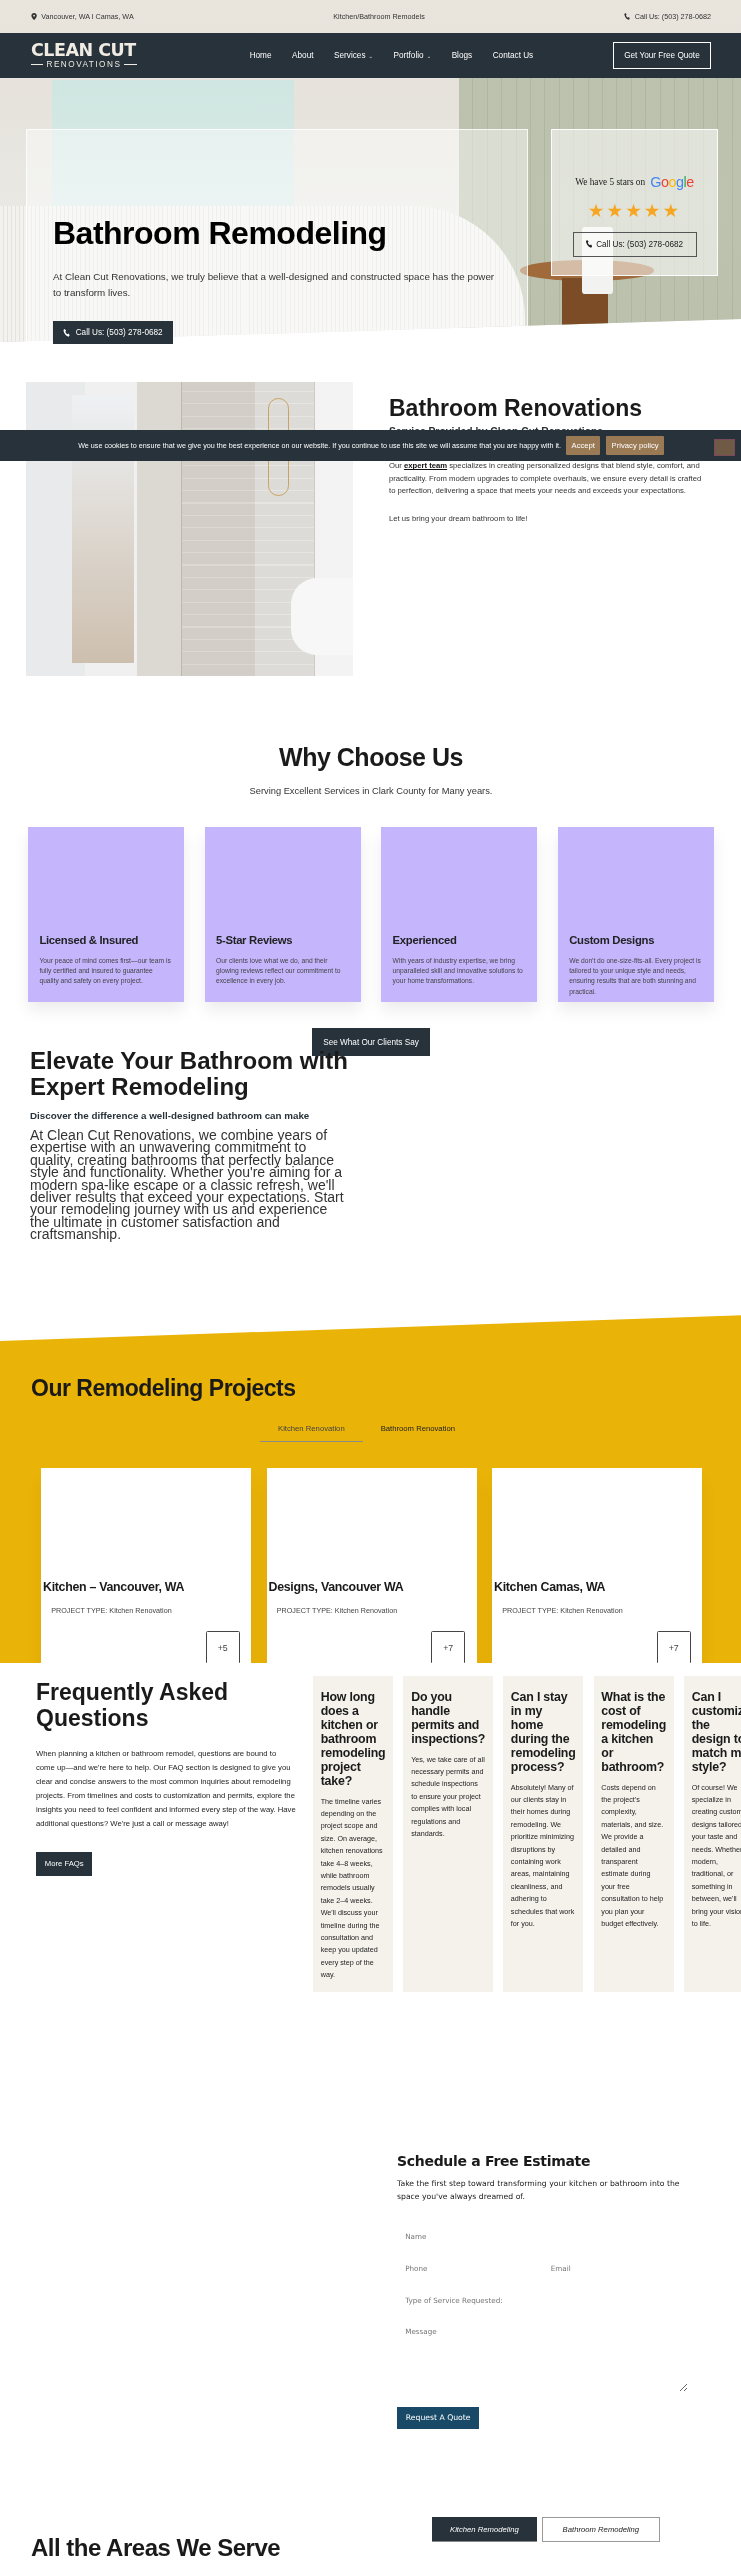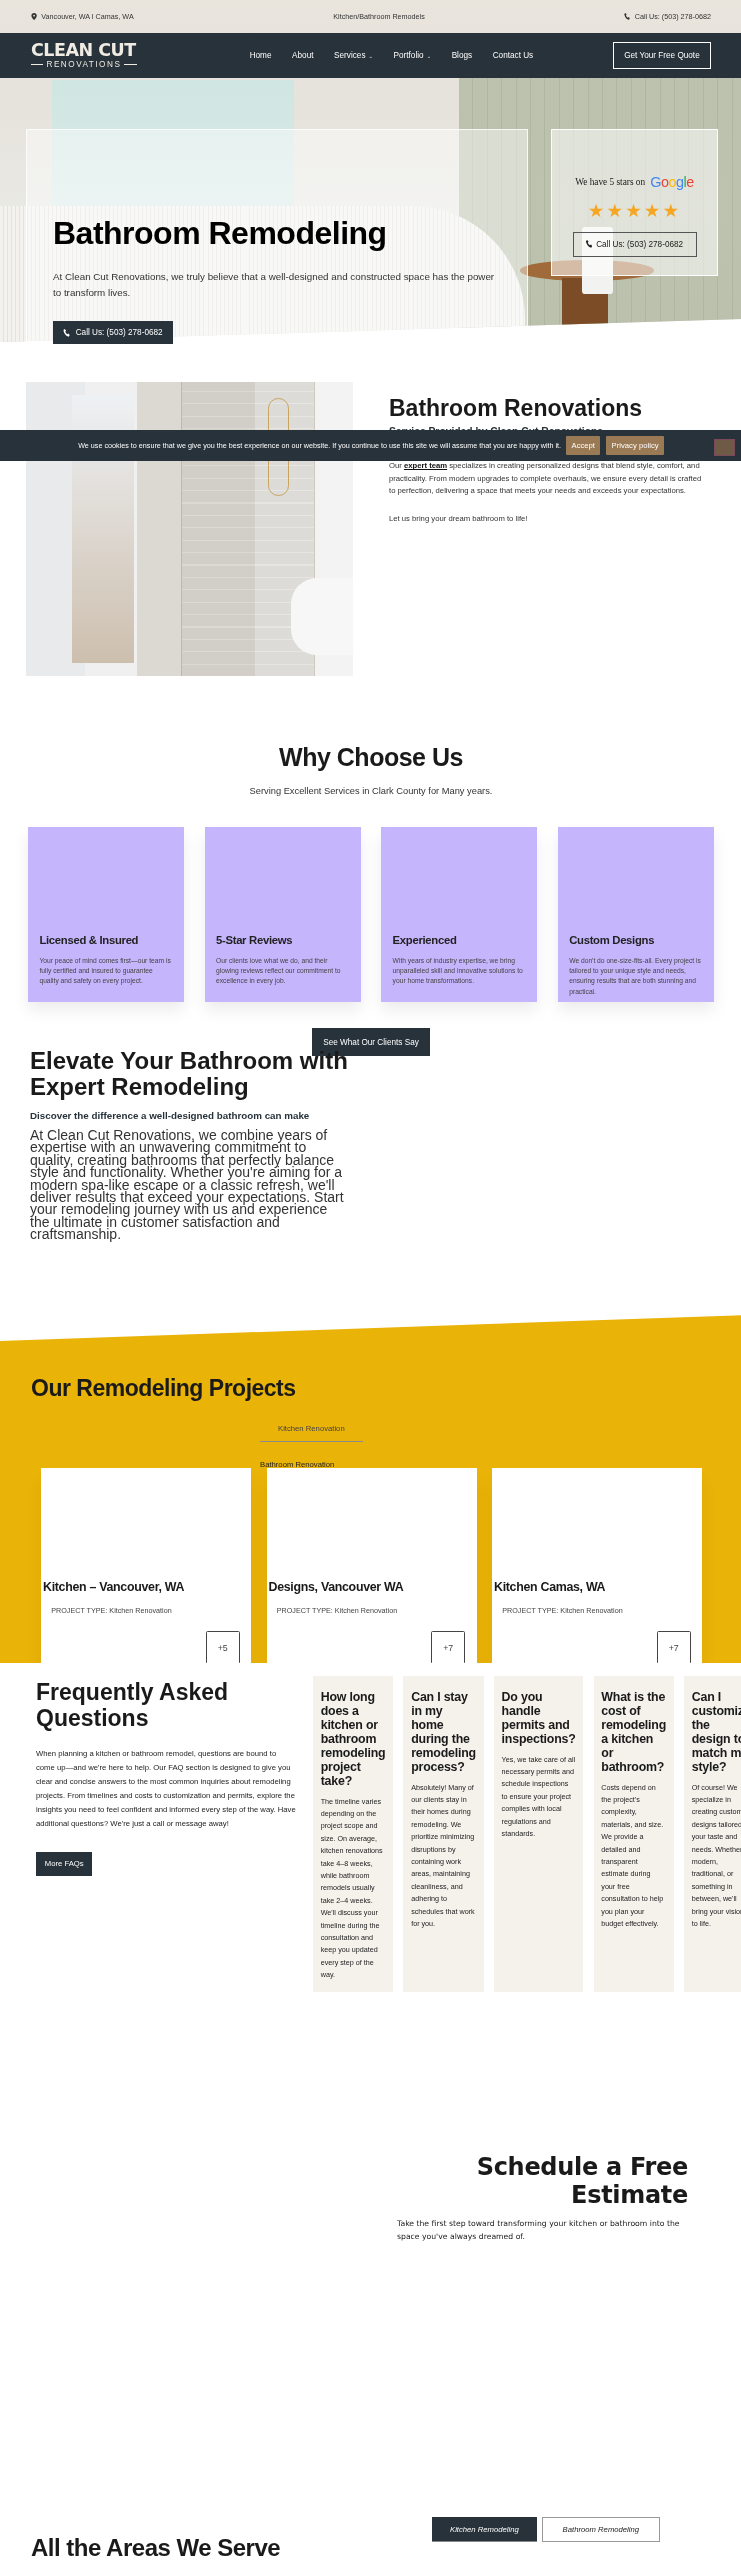--- a/index.html
+++ b/index.html
@@ -85,21 +85,21 @@
 
   
   .elevate { position: relative; height: 340px; }
   .elevate h2 { position: absolute; left: 30px; top: 28px; font-size: 24px; line-height: 26px; font-weight: 700; width: 330px; }
   .elevate h3 { position: absolute; left: 30px; top: 90px; font-size: 9.8px; font-weight: 700; color: #27323a; }
   .elevate p { position: absolute; left: 30px; top: 109px; width: 319px; font-size: 14px; line-height: 12.4px; color: #333; }
 
   
   .projects { position: relative; height: 355px; background: #eab308; clip-path: polygon(0 33px, 100% 7.2px, 100% 100%, 0 100%); margin-top: -52px; padding-left: 28px; }
   .projects h2 { position: absolute; left: 31px; top: 67px; font-size: 23px; font-weight: 700; letter-spacing: -0.5px; }
-  .proj-tabs { position: absolute; left: 260px; top: 116px; display: flex; gap: 18px; font-size: 7.7px; flex-direction: column; }
+  .proj-tabs { position: absolute; left: 260px; top: 116px; display: flex; gap: 18px; font-size: 7.7px; }
   .proj-tab { padding: 0 18px 7.7px; }
   .proj-tab.active { border-bottom: 1.5px solid #8a8a8a; color: #444; }
   .proj-tabs .proj-tab:nth-child(2) { padding: 0; color: #222; }
   .proj-cards { position: absolute; left: 41px; top: 160px; display: flex; gap: 15.5px; }
   .proj-card { width: 210px; height: 211px; background: #fff; position: relative; box-shadow: 0 13px 15.5px rgba(0,0,0,.06); }
   .proj-card h3 { position: absolute; left: 2px; top: 112px; font-size: 12.4px; font-weight: 700; letter-spacing: -0.3px; }
   .proj-card .type { position: absolute; left: 10.3px; top: 138px; font-size: 7.2px; color: #444; }
   .proj-card .more { position: absolute; right: 11.3px; top: 163px; width: 34px; height: 33px; border: 0.5px solid #444; border-radius: 1.5px; display: flex; align-items: center; justify-content: center; font-size: 8.8px; color: #444; }
 
   
@@ -109,21 +109,21 @@
   .faq-left p { margin-top: 16.5px; font-size: 7.7px; line-height: 14px; color: #222; }
   .faq-left .dark-btn { margin-top: 20.6px; padding: 7.7px 8.8px; font-size: 7.7px; }
   .faq-right { position: absolute; left: 313px; top: 13px; width: 393px; display: flex; gap: 10.3px; }
   .faq-item { background: #f5f2ec; padding: 14.4px 7.7px 10.3px; min-height: 80px; }
   .faq-item h3 { font-size: 12.4px; font-weight: 700; letter-spacing: -0.2px; }
   .faq-item p { margin-top: 7.2px; font-size: 7.2px; line-height: 12.4px; color: #222; }
 
   
   .estimate { position: relative; height: 355px; }
   .est-box { position: absolute; left: 397px; top: 31px; width: 291px; }
-  .est-box h2 { font-family: "DejaVu Sans", sans-serif; font-size: 24px; font-weight: 700; letter-spacing: -0.3px; text-align: right; }
+  .est-box h2 { font-family: "DejaVu Sans", sans-serif; font-size: 14px; font-weight: 700; letter-spacing: -0.3px; }
   .est-box .sub { margin-top: 7.7px; font-size: 9.3px; line-height: 13.4px; font-family: "DejaVu Sans", sans-serif; font-size: 7.7px; }
   .form { margin-top: 19.6px; }
   .field { font-family: "DejaVu Sans", sans-serif; font-size: 7.2px; color: #777; padding: 7.2px 8.2px; height: 26px; border: none; background: transparent; width: 100%; display: block; outline: none; }
   .row2 { display: flex; margin-top: 6.2px; }
   .row2 .field { width: 50%; }
   .field.select { margin-top: 6.2px; }
   .field.msg { height: 72px; resize: vertical; margin-top: 6.2px; font-family: "DejaVu Sans", sans-serif; }
   .submit-btn { margin-top: 15.5px; background: #184a68; color: #fff; font-family: "DejaVu Sans", sans-serif; font-size: 7.7px; padding: 6.2px 8.8px; border: none; }
 
   
@@ -299,42 +299,52 @@
     <h2>Frequently Asked Questions</h2>
     <p>When planning a kitchen or bathroom remodel, questions are bound to come up—and we're here to help. Our FAQ section is designed to give you clear and concise answers to the most common inquiries about remodeling projects. From timelines and costs to customization and permits, explore the insights you need to feel confident and informed every step of the way. Have additional questions? We're just a call or message away!</p>
     <a class="dark-btn">More FAQs</a>
   </div>
   <div class="faq-right">
     <div class="faq-item">
         <h3>How long does a kitchen or bathroom remodeling project take?</h3>
         <p>The timeline varies depending on the project scope and size. On average, kitchen renovations take 4–8 weeks, while bathroom remodels usually take 2–4 weeks. We'll discuss your timeline during the consultation and keep you updated every step of the way.</p>
       </div>
     <div class="faq-item">
+        <h3>Do you handle permits and inspections?</h3>
+        <p>Yes, we take care of all necessary permits and schedule inspections to ensure your project complies with local regulations and standards.</p>
+      </div>
+    <div class="faq-item">
         <h3>Can I stay in my home during the remodeling process?</h3>
         <p>Absolutely! Many of our clients stay in their homes during remodeling. We prioritize minimizing disruptions by containing work areas, maintaining cleanliness, and adhering to schedules that work for you.</p>
-      </div>
-    <div class="faq-item">
-        <h3>Do you handle permits and inspections?</h3>
-        <p>Yes, we take care of all necessary permits and schedule inspections to ensure your project complies with local regulations and standards.</p>
       </div>
     <div class="faq-item">
         <h3>What is the cost of remodeling a kitchen or bathroom?</h3>
         <p>Costs depend on the project's complexity, materials, and size. We provide a detailed and transparent estimate during your free consultation to help you plan your budget effectively.</p>
       </div>
     <div class="faq-item">
         <h3>Can I customize the design to match my style?</h3>
         <p>Of course! We specialize in creating custom designs tailored to your taste and needs. Whether modern, traditional, or something in between, we'll bring your vision to life.</p>
       </div>
   </div>
 </section>
 
 <section class="estimate">
   <div class="est-box">
     <h2>Schedule a Free Estimate</h2>
     <div class="sub">Take the first step toward transforming your kitchen or bathroom into the space you've always dreamed of.</div>
+    <form class="form">
+      <input class="field" placeholder="Name" style="">
+      <div class="row2">
+        <input class="field" placeholder="Phone" style="">
+        <input class="field" placeholder="Email" style="">
+      </div>
+      <input class="field select" placeholder="Type of Service Requested:" style="">
+      <textarea class="field msg" placeholder="Message" style=""></textarea>
+      <button class="submit-btn">Request A Quote</button>
+    </form>
   </div>
 </section>
 
 <section class="areas">
   <h2>All the Areas We Serve</h2>
 
   <div class="svc-btns">
     <a class="svc-btn dark">Kitchen Remodeling</a>
     <a class="svc-btn light">Bathroom Remodeling</a>
   </div>

